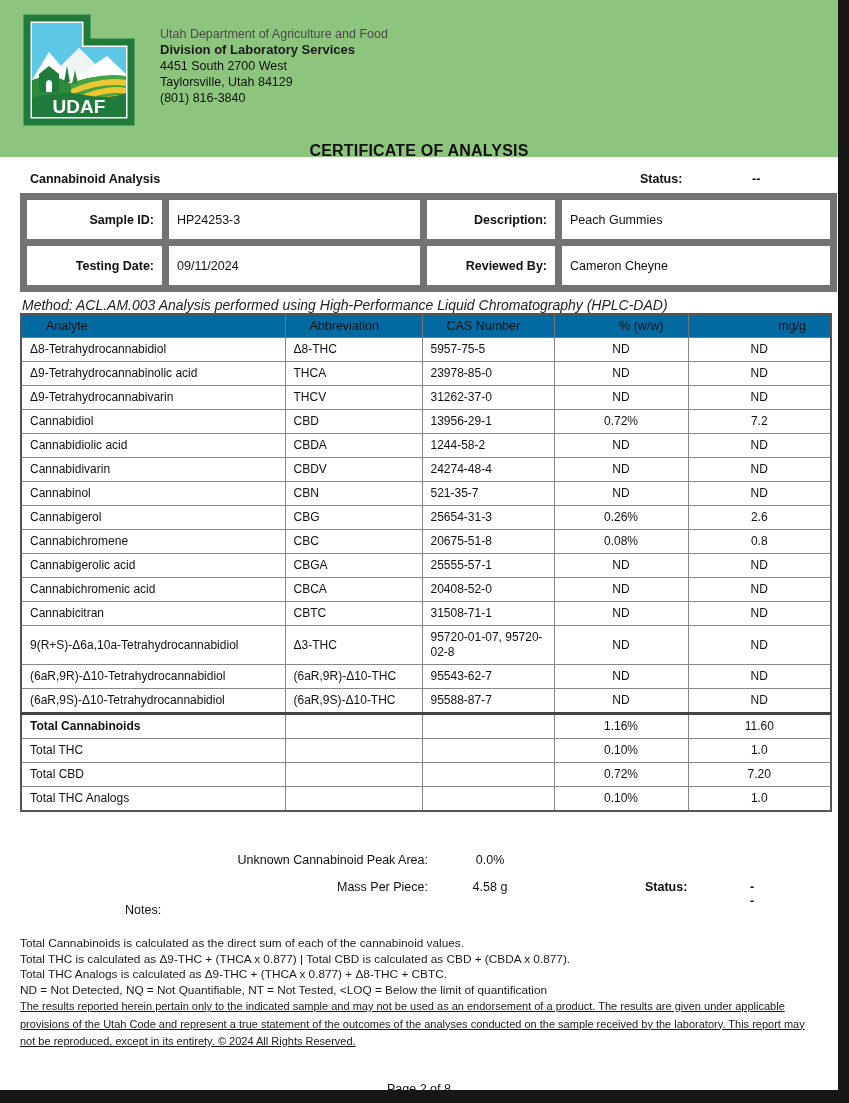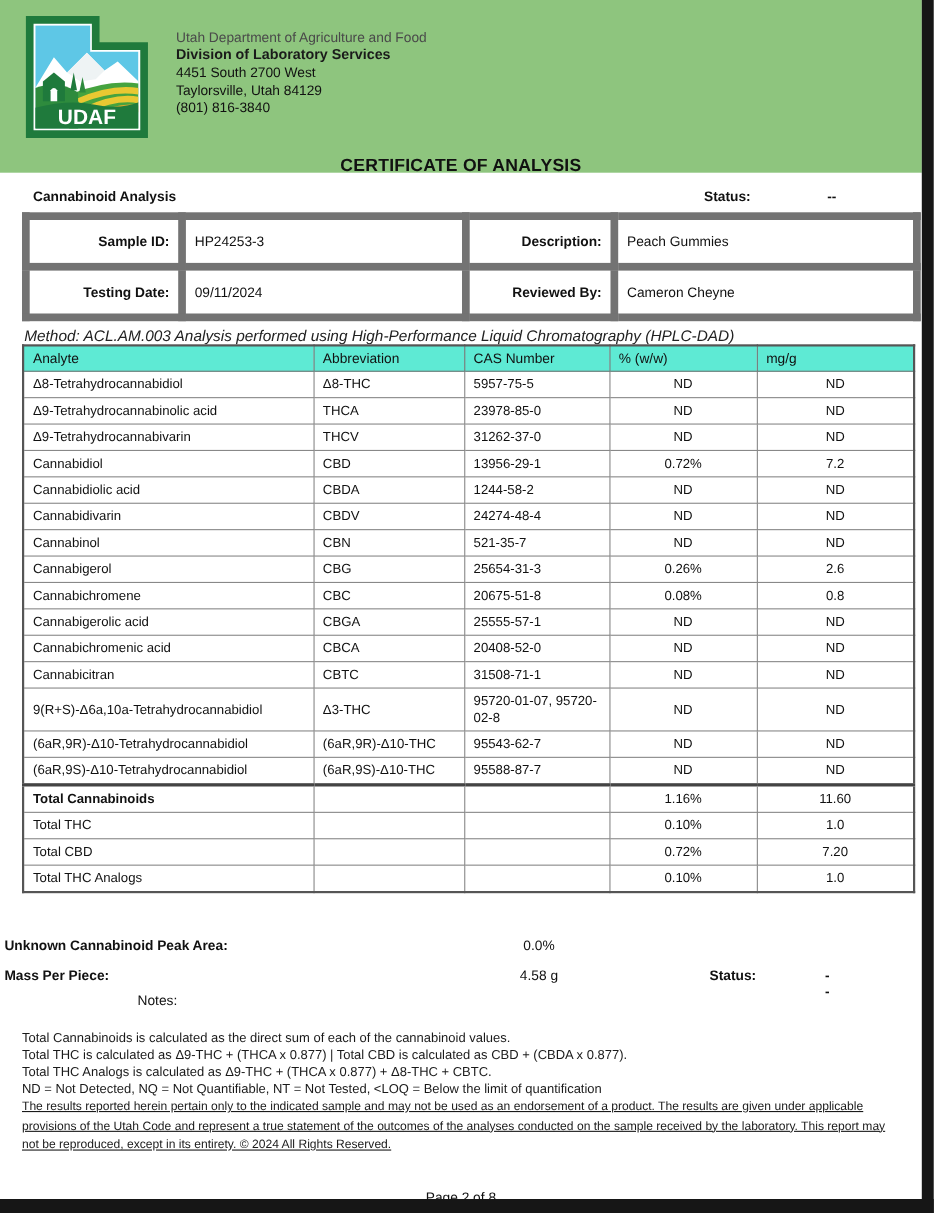--- a/index.html
+++ b/index.html
@@ -21,30 +21,30 @@
   
   table{border-collapse:collapse;table-layout:fixed;}
   .info-table{position:absolute;left:20px;top:193px;width:810px;}
   .info-table td{border:7px solid #737373;font-size:12.5px;height:39px;padding:0 8px;
                  vertical-align:middle;overflow:hidden;white-space:nowrap;}
   .info-table td.lbl{font-weight:bold;text-align:right;}
   
   .method{position:absolute;left:22px;top:297px;font-size:14px;font-style:italic;color:#222;text-align:center;}
   
   .results{position:absolute;left:20px;top:313px;width:810px;border:2px solid #555;}
-  .results th{background:#5eead4;font-weight:normal;font-size:12.5px;border:1px solid #777;
-              padding:4px 8px;text-align:left;}
-  .results th.center{text-align:left;}
+  .results th{background:#0369a1;font-weight:normal;font-size:12.5px;border:1px solid #777;
+              padding:4px 24px;text-align:left;}
+  .results th.center{text-align:right;}
   .results td{border:1px solid #888;font-size:12px;padding:4px 8px;line-height:15px;
               vertical-align:middle;word-wrap:break-word;}
   .results td.center{text-align:center;}
   .results tr.totals-first td{border-top:3px solid #444;}
   
   .sumline{position:absolute;font-size:12.5px;}
-  .sum-label{position:absolute;left:4px;width:400px;font-weight:bold;}
+  .sum-label{position:absolute;left:28px;width:400px;text-align:right;font-weight:normal;}
   .sum-value{position:absolute;left:445px;width:90px;text-align:center;}
   .status-label-mid{position:absolute;left:645px;font-weight:bold;}
   .status-value-mid{position:absolute;left:750px;font-weight:bold;}
   .notes-label{position:absolute;left:125px;top:903px;font-size:12.5px;}
   
   .calc-notes{position:absolute;left:20px;top:936px;width:800px;text-align:left;
               font-size:11.8px;line-height:15.5px;color:#1a1a1a;}
   .disclaimer{position:absolute;left:20px;top:998px;width:794px;font-size:11px;
               line-height:17.5px;color:#1a1a1a;text-decoration:underline;}
   .page-num{position:absolute;left:0;top:1064px;width:838px;text-align:center;font-size:12.5px;margin-top:18px;}

